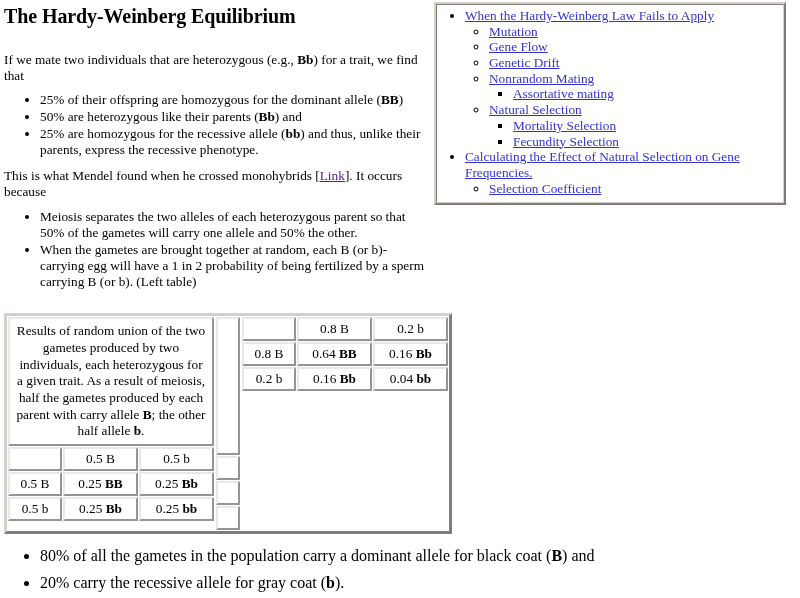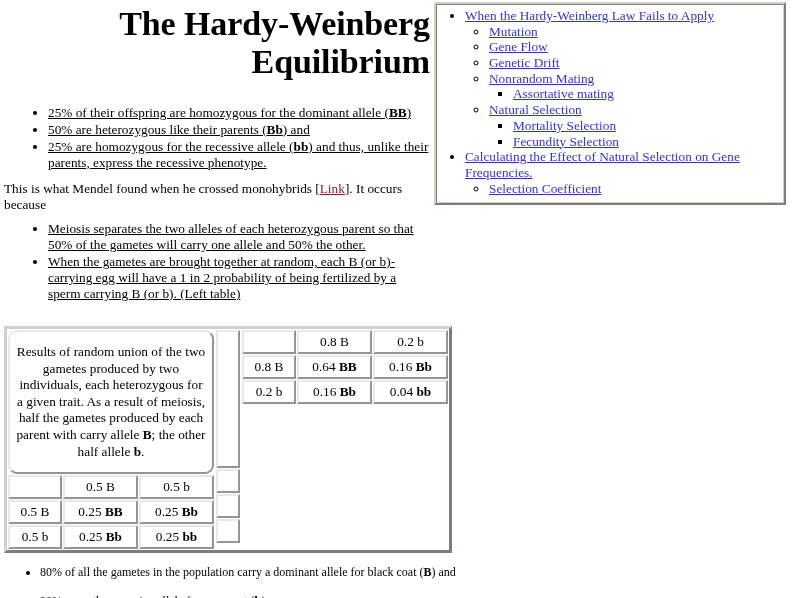--- a/index.html
+++ b/index.html
@@ -33,46 +33,45 @@
     box-sizing: border-box;
   }
   .right-col {
     width: 366px;
     box-sizing: border-box;
     padding-top: 2px;
   }
 
   h1.page-title {
     font-family: "Liberation Serif", "DejaVu Serif", serif;
-    font-size: 34px;
+    font-size: 20px;
     font-weight: bold;
-    text-align: right;
+    text-align: left;
     margin: 5px 0 24px 0;
     letter-spacing: -0.1px;
   }
 
   p.body-para {
     margin: 0 0 8px 0;
     line-height: 1.22;
     font-size: 13.3px;
   }
   ul.body-list {
     margin: 8px 0 10px 0;
     padding-left: 36px;
     list-style-type: disc;
   }
   ul.body-list > li {
-    margin: 0 0 1px 8px;
+    margin: 0 0 1px 0;
     line-height: 1.2;
     font-size: 13.3px;
-    text-decoration: underline;
   }
 
   a.inline-link {
-    color: #7f1d1d;
+    color: #4c1d95;
     text-decoration: underline;
   }
 
   
   table.index-box {
     border-collapse: separate;
     border-spacing: 0;
     border: 2px outset #d4d0c8;
     background: #ffffff;
     width: 352px;
@@ -138,23 +137,22 @@
   table.pt td {
     border: 2px outset #e8e8e8;
     font-size: 13.3px;
     padding: 2px 4px;
     text-align: center;
     vertical-align: middle;
     background: #ffffff;
     line-height: 1.2;
   }
   table.pt td.desc {
-    padding: 12px 6px;
+    padding: 4px 6px;
     line-height: 1.25;
-    border-radius: 9px;
   }
   td.c-orange { background: #ff6600; }
   td.c-pink   { background: #ffccff; }
   td.c-green  { background: #00ff00; }
   td.c-blank  { background: #ffffff; }
 
   .spacer-col {
     width: 26px;
   }
   table.spacer-tbl {
@@ -175,35 +173,36 @@
     margin: 0 0 8px 0;
     line-height: 1.22;
     font-size: 13.3px;
   }
   .bottom-region ul {
     margin: 8px 0 10px 0;
     padding-left: 36px;
   }
   .bottom-region li {
     line-height: 1.2;
-    margin-bottom: 14px;
-    font-size: 12px;
+    margin-bottom: 7px;
+    font-size: 16px;
   }
   b { font-weight: bold; }
 </style>
 </head>
 <body>
 
 <div class="page">
 
   <div class="top-region">
 
     <div class="left-col">
       <h1 class="page-title">The Hardy-Weinberg Equilibrium</h1>
 
+      <p class="body-para"><span>If we mate two individuals that are heterozygous (e.g., </span><b>Bb</b><span>) for a trait, we find that</span></p>
 
       <ul class="body-list">
         <li><span>25% of their offspring are homozygous for the dominant allele (</span><b>BB</b><span>)</span></li>
         <li><span>50% are heterozygous like their parents (</span><b>Bb</b><span>) and</span></li>
         <li><span>25% are homozygous for the recessive allele (</span><b>bb</b><span>) and thus, unlike their parents, express the recessive phenotype.</span></li>
       </ul>
 
       <p class="body-para"><span>This is what Mendel found when he crossed monohybrids [</span><a class="inline-link" href="#">Link</a><span>]. It occurs because</span></p>
 
       <ul class="body-list">

